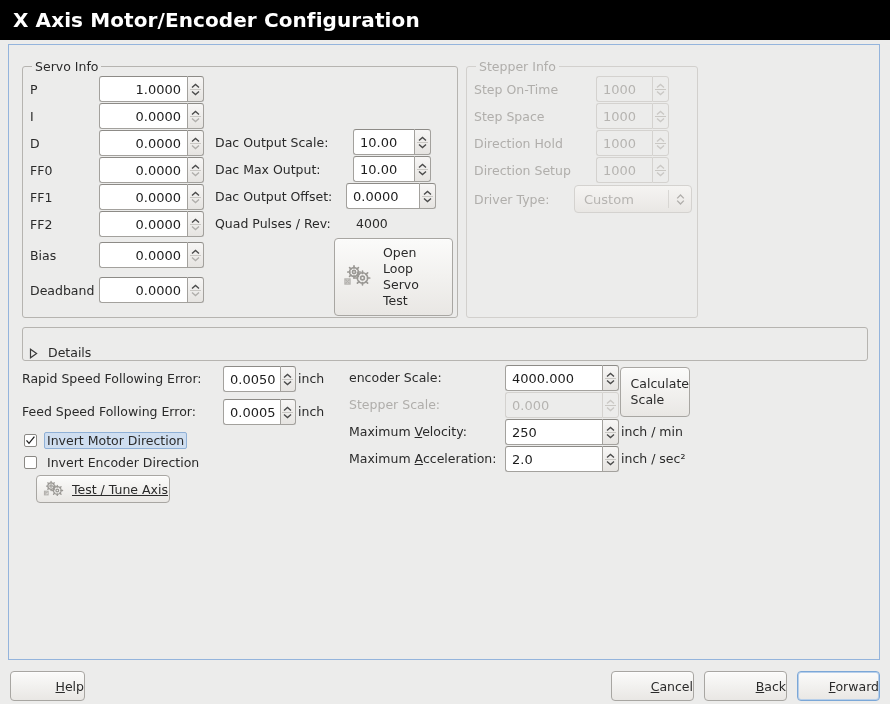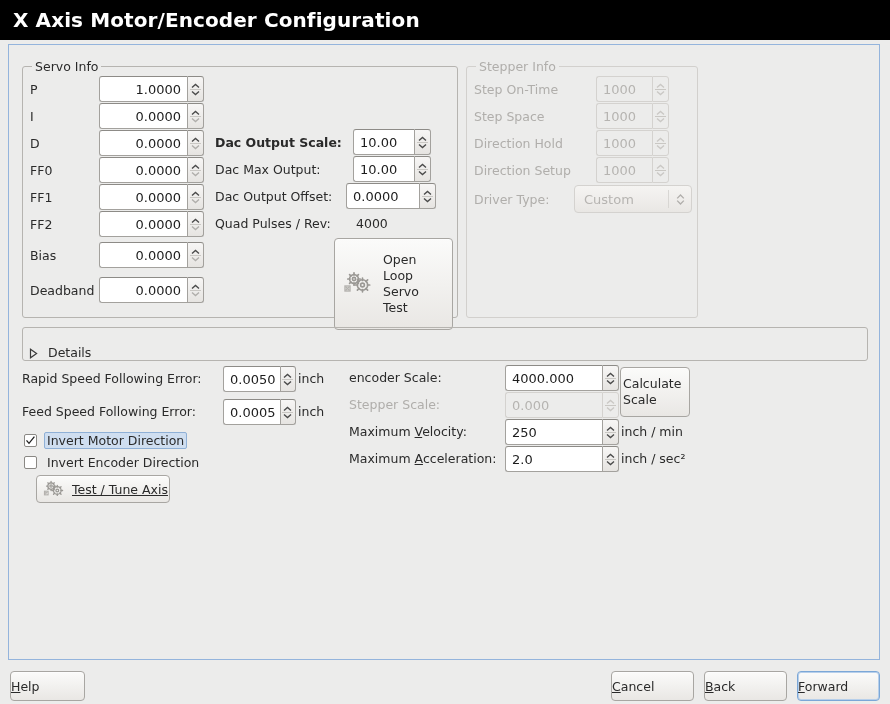--- a/index.html
+++ b/index.html
@@ -97,21 +97,21 @@
   }
   .combo .ctext { flex: 1 1 auto; padding-left: 9px; font-size: 13px; color: #b6b4b1; white-space: nowrap; }
   .combo .cdiv { width: 1px; height: 18px; background: #d8d6d3; }
   .combo .carr { width: 22px; display: flex; align-items: center; justify-content: center; }
 
   
   .btn {
     position: absolute; box-sizing: border-box;
     border: 1px solid #a8a6a2; border-radius: 4px;
     background: linear-gradient(#fbfbfa, #e9e7e4);
-    display: flex; align-items: center; justify-content: flex-start;
+    display: flex; align-items: center; justify-content: flex-end;
     font-size: 12.5px; color: #2a2a2a;
     box-shadow: 0 1px 0 rgba(255,255,255,0.6) inset;
   }
   .btn.focusring { border-color: #7ba7d7; box-shadow: 0 0 0 1px #b7cfea inset; }
 
   
   .check { position: absolute; display: flex; align-items: center; }
   .check .box {
     width: 13px; height: 13px; box-sizing: border-box;
     border: 1px solid #8a8884; border-radius: 2px;
@@ -290,21 +290,21 @@
         </span>
       <span class="sep"></span>
       <span class="arrow">
           <svg width="9" height="6" viewBox="0 0 9 6">
             <path d="M1 1.4 L4.5 4.6 L8 1.4" fill="none" stroke="#b0aeab" stroke-width="1.3"></path>
           </svg>
         </span>
     </div>
   </div>
 
-  <div class="lbl" style="left:215px; top:137px;font-weight:bold;">Dac Output Scale:</div>
+  <div class="lbl" style="left:215px; top:137px;">Dac Output Scale:</div>
   <div class="spin left" style="left:353px; top:129px; width:78px;">
     <div class="entry">10.00</div>
     <div class="btns">
       <span class="arrow">
           <svg width="9" height="6" viewBox="0 0 9 6">
             <path d="M1 4.6 L4.5 1.4 L8 4.6" fill="none" stroke="#4a4a4a" stroke-width="1.3"></path>
           </svg>
         </span>
       <span class="sep"></span>
       <span class="arrow">
@@ -347,21 +347,21 @@
           <svg width="9" height="6" viewBox="0 0 9 6">
             <path d="M1 1.4 L4.5 4.6 L8 1.4" fill="none" stroke="#4a4a4a" stroke-width="1.3"></path>
           </svg>
         </span>
     </div>
   </div>
 
   <div class="lbl" style="left:215px; top:218px;">Quad Pulses / Rev:</div>
   <div class="lbl" style="left:356px; top:218px;">4000</div>
 
-  <div class="btn" style="left:334px; top:238px; width:119px; height:92px; justify-content:flex-start;">
+  <div class="btn" style="left:334px; top:238px; width:119px; height:78px; justify-content:flex-start;">
     <span class="gears" style="margin-left:8px;">
       <svg width="30" height="26" viewBox="0 0 30 26">
         <g fill="none" stroke="#9a9894" stroke-width="1.6">
           <circle cx="11" cy="9" r="4.4"></circle>
             <circle cx="11" cy="9" r="1.6"></circle>
           <circle cx="19.5" cy="15" r="5.2"></circle>
             <circle cx="19.5" cy="15" r="1.9"></circle>
         </g>
         <g stroke="#9a9894" stroke-width="1.7" stroke-linecap="round">
           <path d="M11 2.8v2M11 13.2v2M4.8 9h2M15.2 9h2M6.6 4.6l1.4 1.4M14 12l1.4 1.4M15.4 4.6L14 6M8 12l-1.4 1.4"></path>

